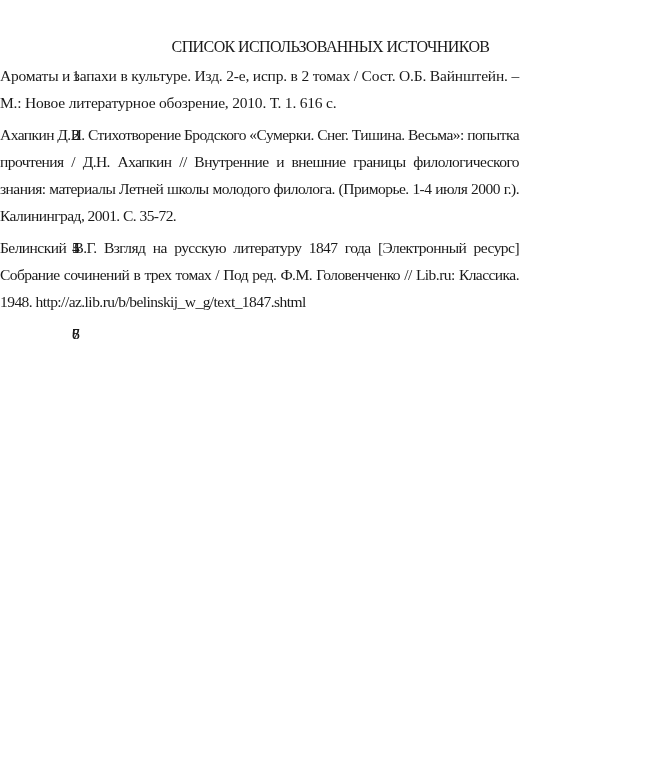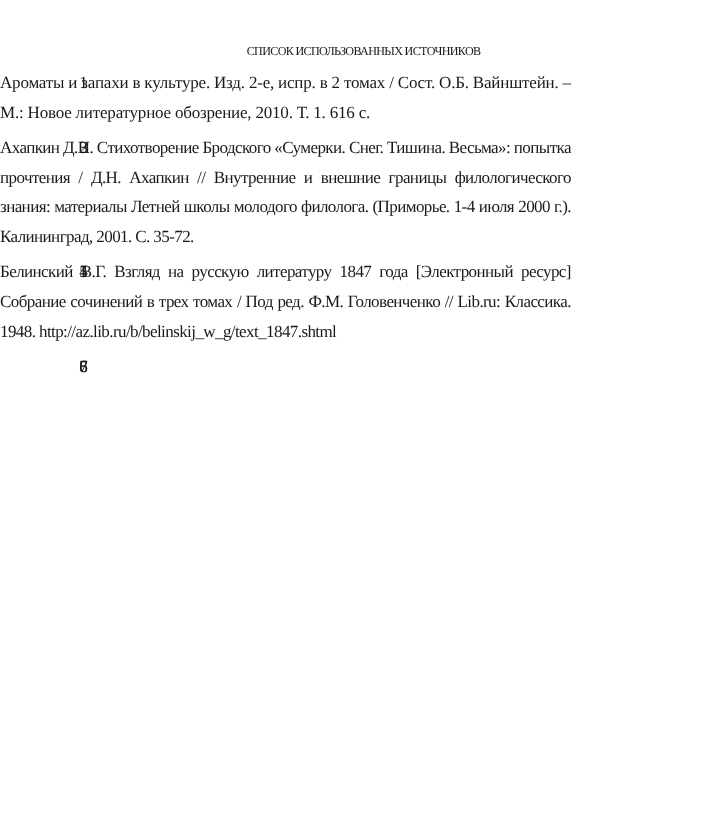--- a/index.html
+++ b/index.html
@@ -21,21 +21,21 @@
       top: 0;
       width: 649px;
       height: 760px;
     }
     .title {
       position: absolute;
       top: 37px;
       left: 0;
       width: 649px;
       text-align: center;
-      font-size: 11px;
+      font-size: 16px;
       letter-spacing: -0.6px;
       line-height: 20px;
       padding-left: 12px;
       box-sizing: border-box;
     }
     .list {
       position: absolute;
       top: 62px;
       left: 0;
       width: 649px;

